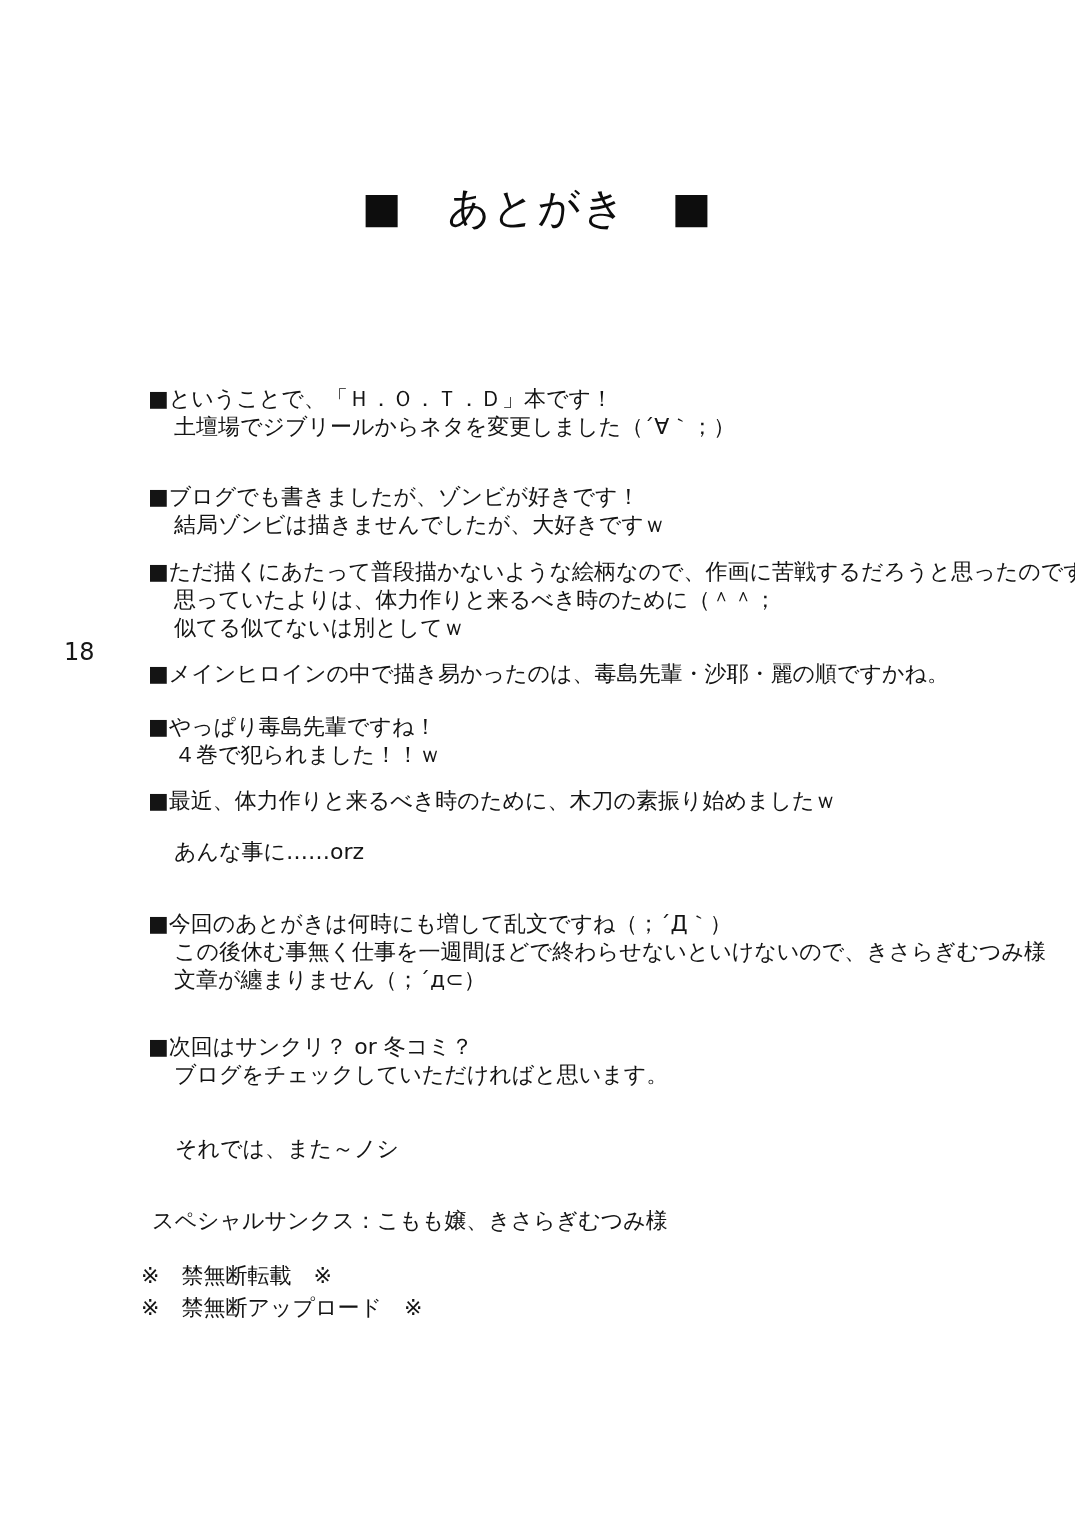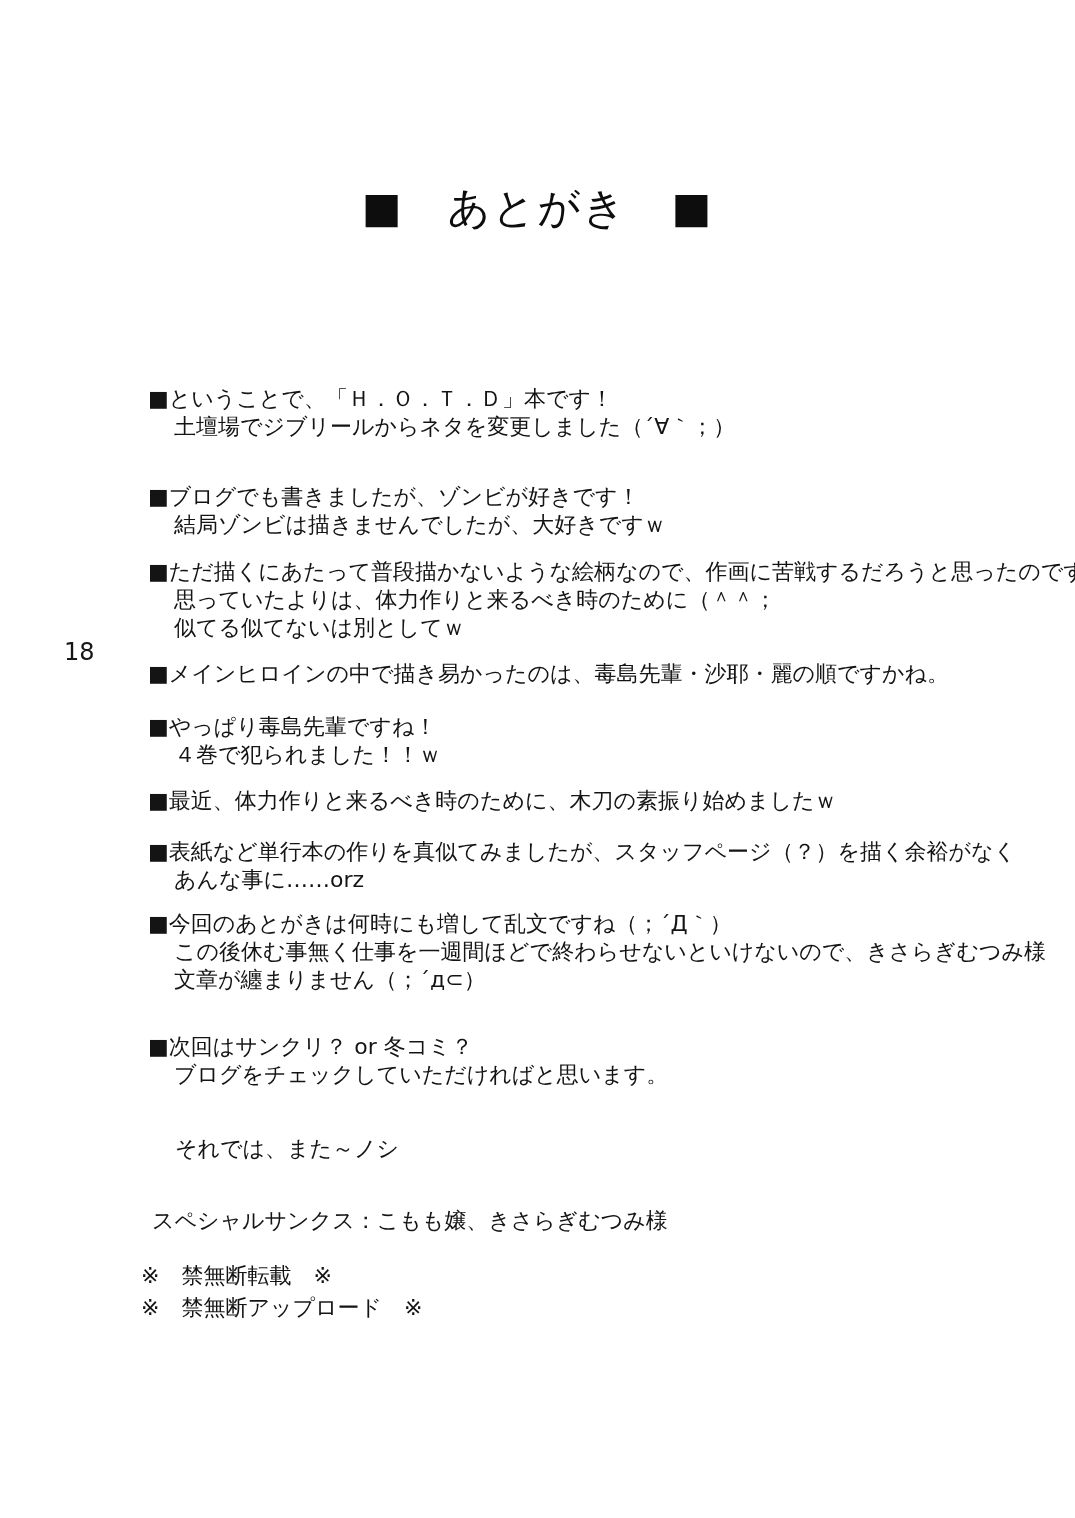--- a/index.html
+++ b/index.html
@@ -84,21 +84,20 @@
   <div class="block" style="top:713px">
     <div class="line">■やっぱり毒島先輩ですね！</div>
     <div class="line cont">４巻で犯られました！！ｗ</div>
   </div>
 
   <div class="block" style="top:787px">
     <div class="line">■最近、体力作りと来るべき時のために、木刀の素振り始めましたｗ</div>
   </div>
 
   <div class="block" style="top:838px">
-    <div class="line">■表紙など単行本の作りを真似てみましたが、スタッフページ（？）を描く余裕がなく</div>
     <div class="line cont">あんな事に……orz</div>
   </div>
 
   <div class="block" style="top:910px">
     <div class="line">■今回のあとがきは何時にも増して乱文ですね（；´Д｀）</div>
     <div class="line cont">この後休む事無く仕事を一週間ほどで終わらせないといけないので、きさらぎむつみ様</div>
     <div class="line cont">文章が纏まりません（；´д⊂）</div>
   </div>
 
   <div class="block" style="top:1033px">

